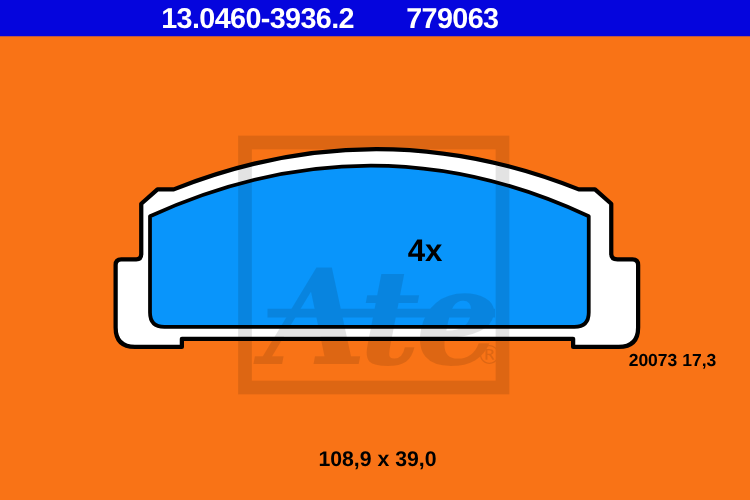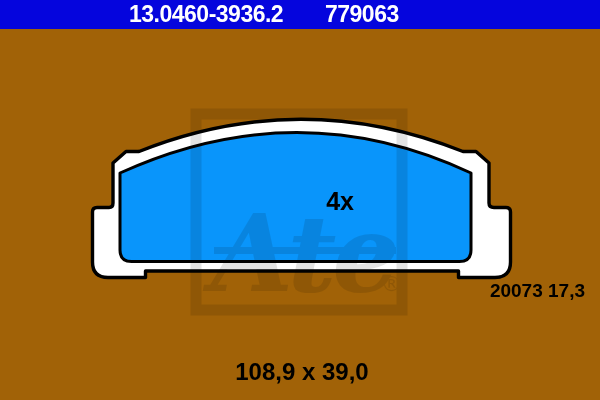--- a/index.html
+++ b/index.html
@@ -1,39 +1,39 @@
 <!DOCTYPE html>
 <html><head>
 <meta charset="utf-8">
 <style>
   html,body{margin:0;padding:0;background:#ffffff;}
   #stage{
     position:relative;width:600px;height:400px;overflow:hidden;
-    background:#a16207;font-family:"Liberation Sans",sans-serif;
+    background:#f97316;font-family:"Liberation Sans",sans-serif;
   }
   
   #header-bar{
     position:absolute;left:0;top:0;width:600px;height:29px;z-index:3;
   }
   .hdr-text{
     position:absolute;top:0;height:29px;line-height:29px;
     color:#ffffff;font-size:23px;font-weight:bold;letter-spacing:-0.5px;
     white-space:nowrap;
   }
   #part-number{left:129px;}
   #ref-number{left:325px;}
   
   #diagram-svg{position:absolute;left:0;top:0;z-index:1;}
   
   .dwg-label{
     position:absolute;z-index:2;color:#000000;font-weight:bold;white-space:nowrap;
   }
   #quantity-label{left:250px;top:187px;width:104px;text-align:right;font-size:25px;}
-  #wva-label{left:420px;top:280px;width:165px;text-align:right;font-size:19px;}
-  #dimensions-label{left:202px;top:358px;width:200px;text-align:center;font-size:24px;}
+  #wva-label{left:408px;top:280px;width:165px;text-align:right;font-size:14px;}
+  #dimensions-label{left:202px;top:358px;width:200px;text-align:center;font-size:17px;}
   .wm-text{
     font-family:"DejaVu Serif",serif;font-style:italic;font-weight:bold;
     letter-spacing:-4px;
   }
   .wm-reg{font-family:"DejaVu Sans",sans-serif;font-weight:normal;}
 </style>
 </head>
 <body>
 
 <div id="stage">

